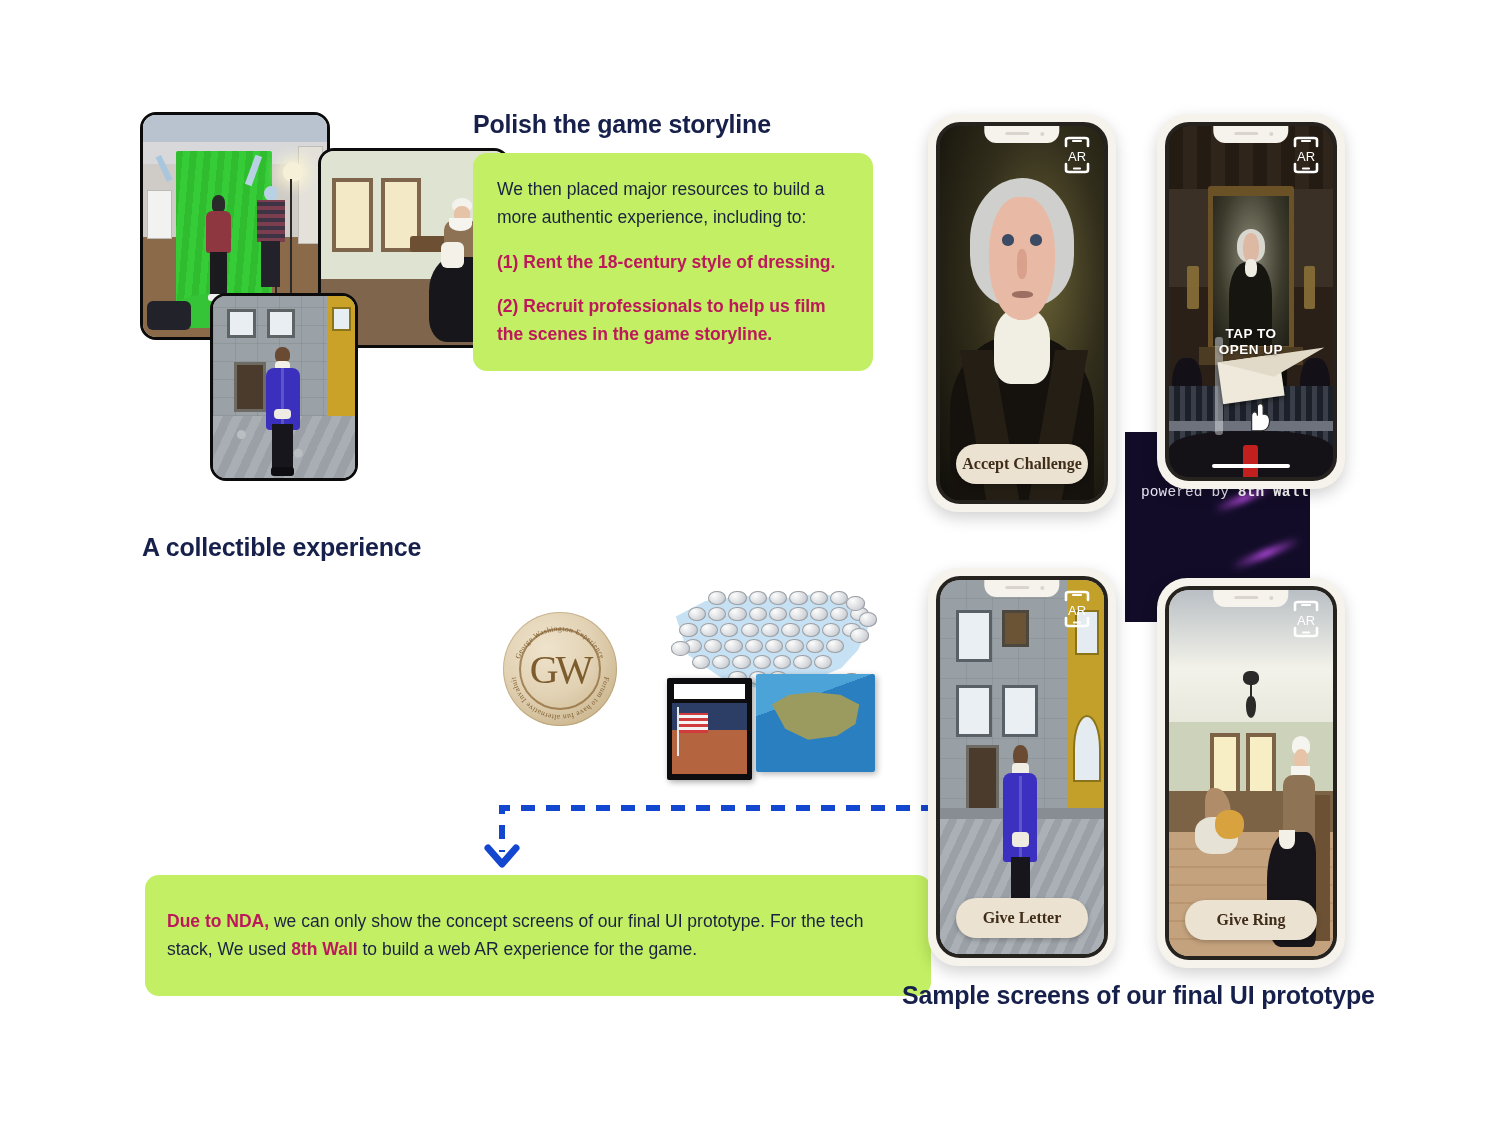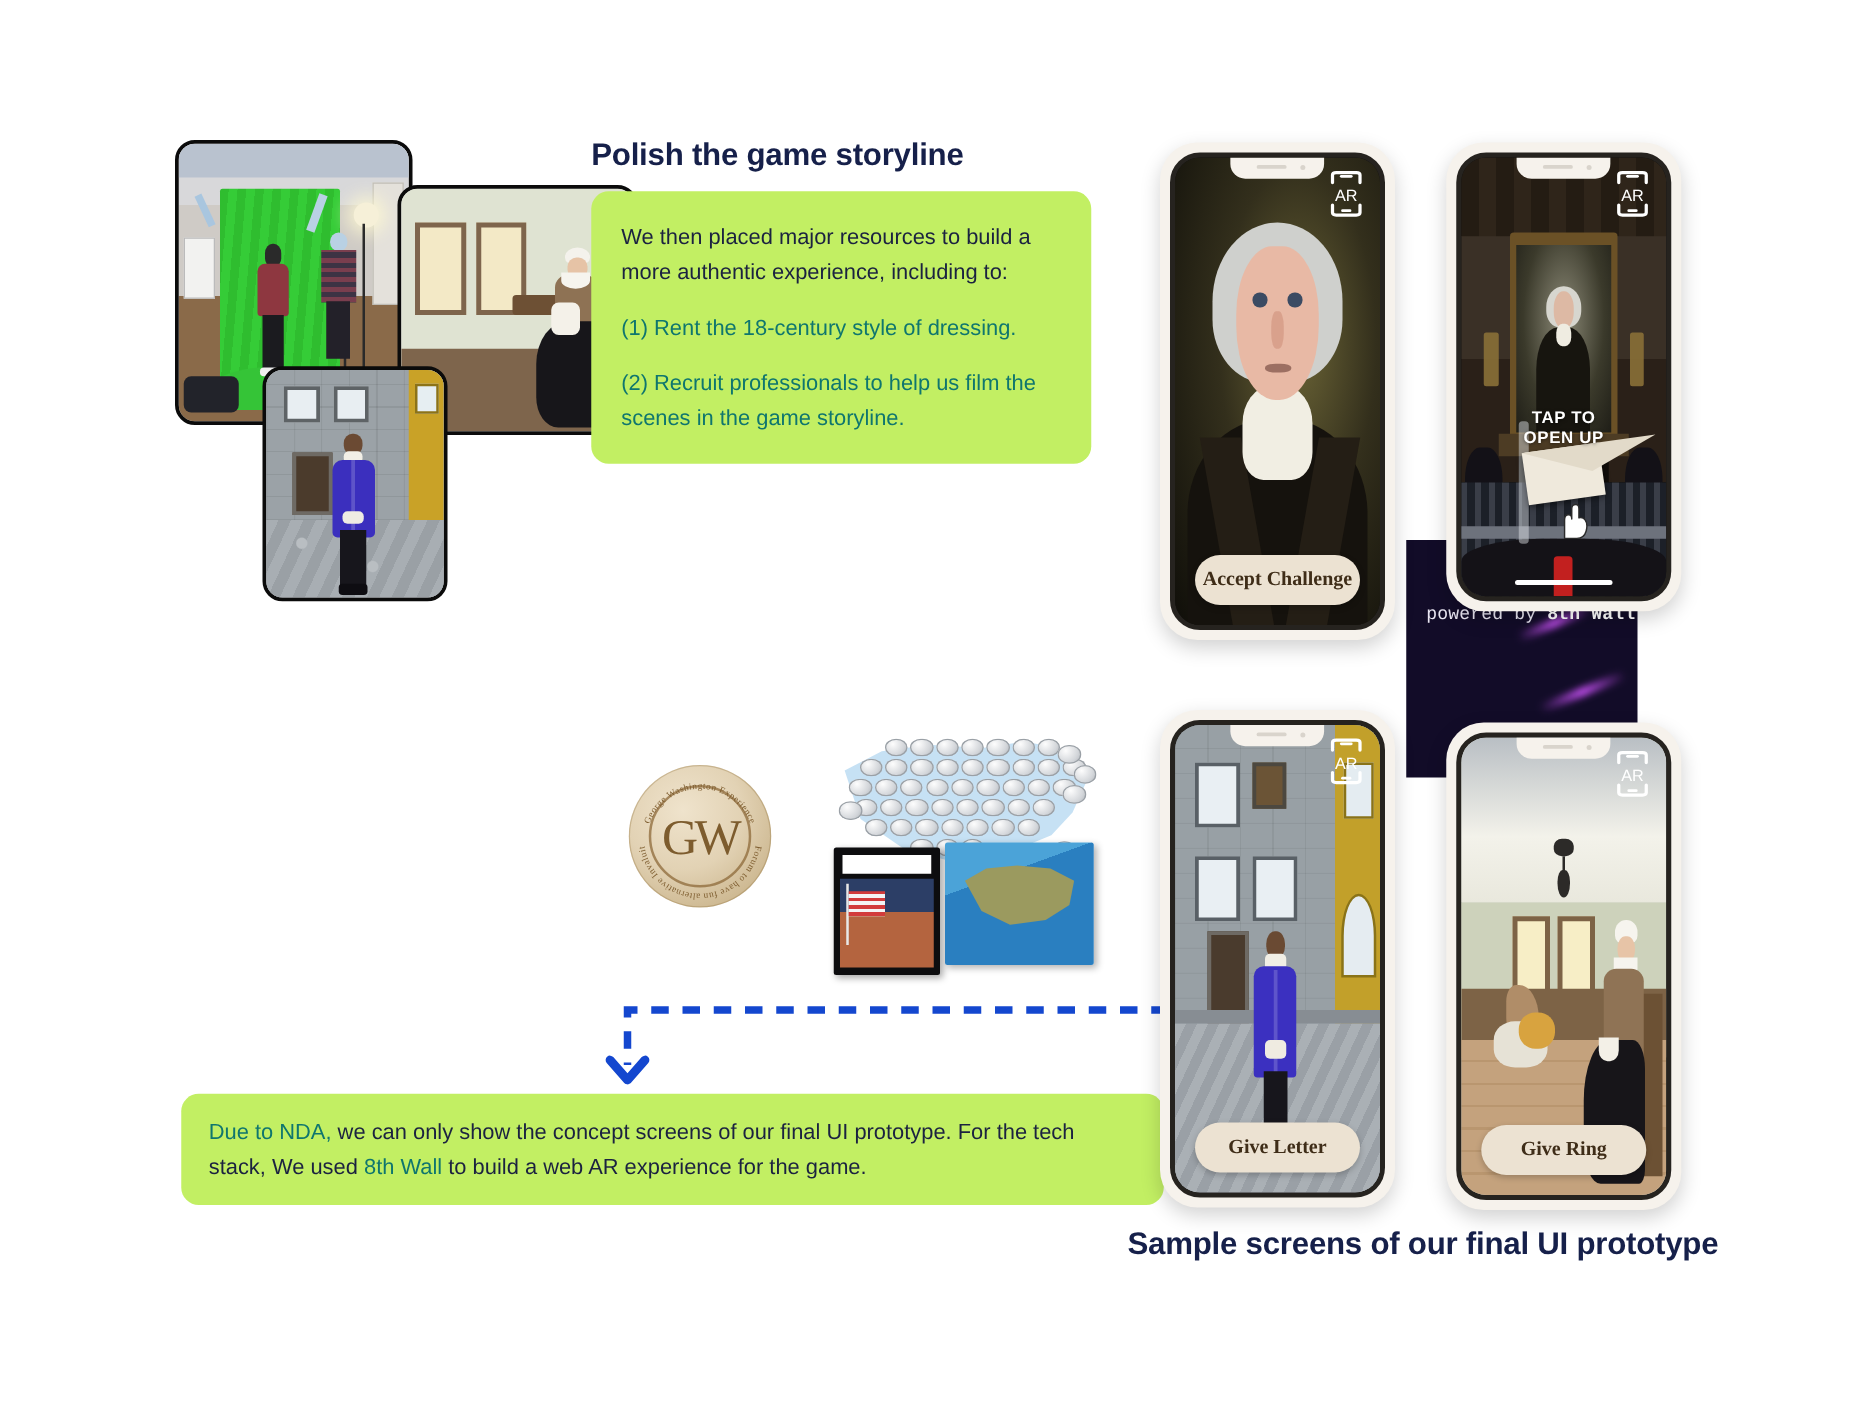--- a/index.html
+++ b/index.html
@@ -24,21 +24,21 @@
   .callout {
     background: #c2ef63;
     border-radius: 14px;
     color: #1b2240;
     font-size: 17.5px;
     line-height: 1.62;
     padding: 22px 24px;
   }
   .callout p { margin: 0 0 16px 0; }
   .callout p:last-child { margin-bottom: 0; }
-  .blue { color: #0f766e; font-weight: normal; }
+  .blue { color: #be185d; font-weight: bold; }
 
   
   .photo {
     position: absolute;
     border-radius: 16px;
     overflow: hidden;
     border: 3px solid #0b0b0b;
     background: #cfcfcf;
   }
   .photo .inner { position: absolute; inset: 0; }
@@ -344,20 +344,21 @@
   </div>
 
   <div class="heading abs" style="left:473px;top:110px;">Polish the game storyline</div>
 
   <div class="callout abs" style="left:473px;top:153px;width:400px;">
     <p>We then placed major resources to build a more authentic experience, including to:</p>
     <p class="blue">(1) Rent the 18-century style of dressing.</p>
     <p class="blue">(2) Recruit professionals to help us film the scenes in the game storyline.</p>
   </div>
 
+  <div class="heading abs" style="left:142px;top:533px;">A collectible experience</div>
 
 
   <div class="coin" style="left:503px;top:612px;width:114px;height:114px;">
     <div class="ring"></div>
     <svg viewBox="0 0 114 114" style="position:absolute;inset:0;width:100%;height:100%;">
       <defs>
         <path id="arcTop" d="M 14 62 A 43 43 0 0 1 100 62"></path>
         <path id="arcBot" d="M 102 58 A 45 45 0 0 1 12 58"></path>
       </defs>
       <text><textPath href="#arcTop" startOffset="50%" text-anchor="middle">George Washington Experience</textPath></text>
@@ -432,21 +433,21 @@
     <div class="album2">
       <div class="map"></div>
     </div>
   </div>
 
   <svg class="connector" style="left:480px;top:790px;width:460px;height:95px;" viewBox="0 0 460 95">
     <path d="M 455 18 L 22 18 L 22 62" fill="none" stroke="#1447cf" stroke-width="6" stroke-dasharray="14 11"></path>
     <path d="M 8 58 L 22 74 L 36 58" fill="none" stroke="#1447cf" stroke-width="7" stroke-linecap="round" stroke-linejoin="round"></path>
   </svg>
 
-  <div class="callout abs" style="left:145px;top:875px;width:786px;padding:16px 22px;">
+  <div class="callout abs" style="left:145px;top:875px;width:786px;padding:32px 22px;">
     <p><span class="blue">Due to NDA,</span><span> we can only show the concept screens of our final UI prototype. For the tech stack, We used </span><span class="blue">8th Wall</span><span> to build a web AR experience for the game.</span></p>
   </div>
 
   <div class="eighth-banner" style="left:1125px;top:432px;width:185px;height:190px;">
     <div class="glow1"></div>
     <div class="glow2"></div>
     <svg class="eighth-logo" viewBox="0 0 30 46">
       <path d="M15 1 L27 7.5 L27 16.5 L15 23 L3 16.5 L3 7.5 Z" fill="none" stroke="#fff" stroke-width="4"></path>
       <path d="M15 23 L27 29.5 L27 38.5 L15 45 L3 38.5 L3 29.5 Z" fill="none" stroke="#fff" stroke-width="4"></path>
     </svg>

